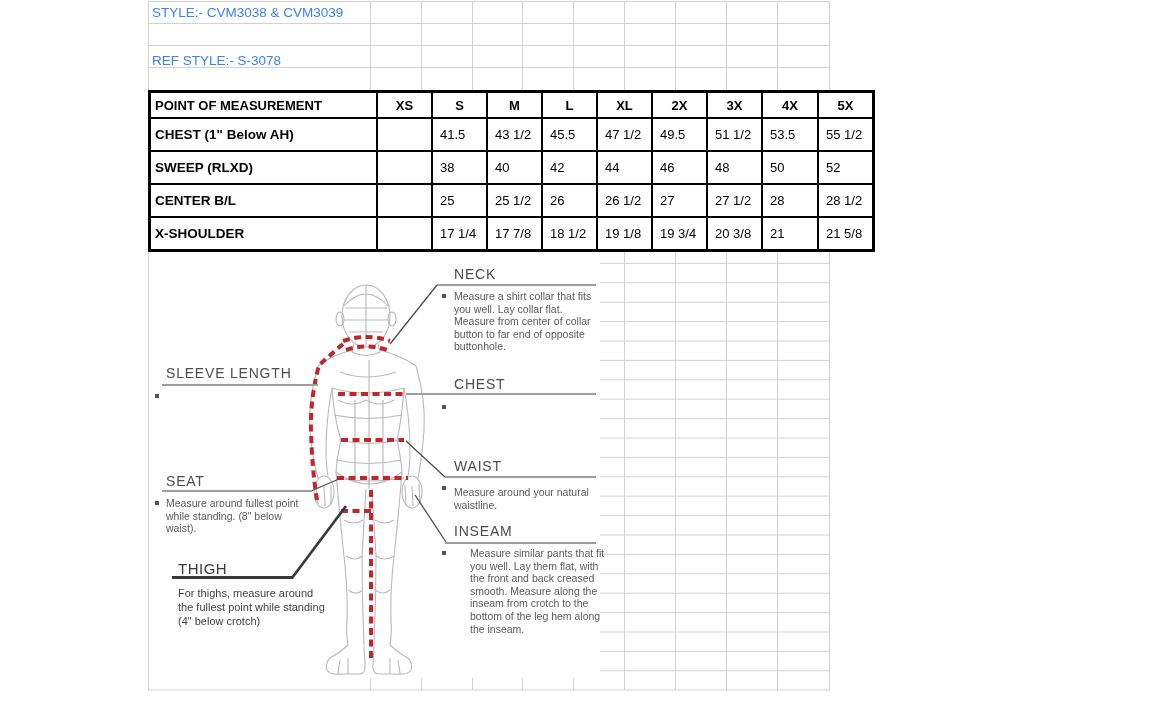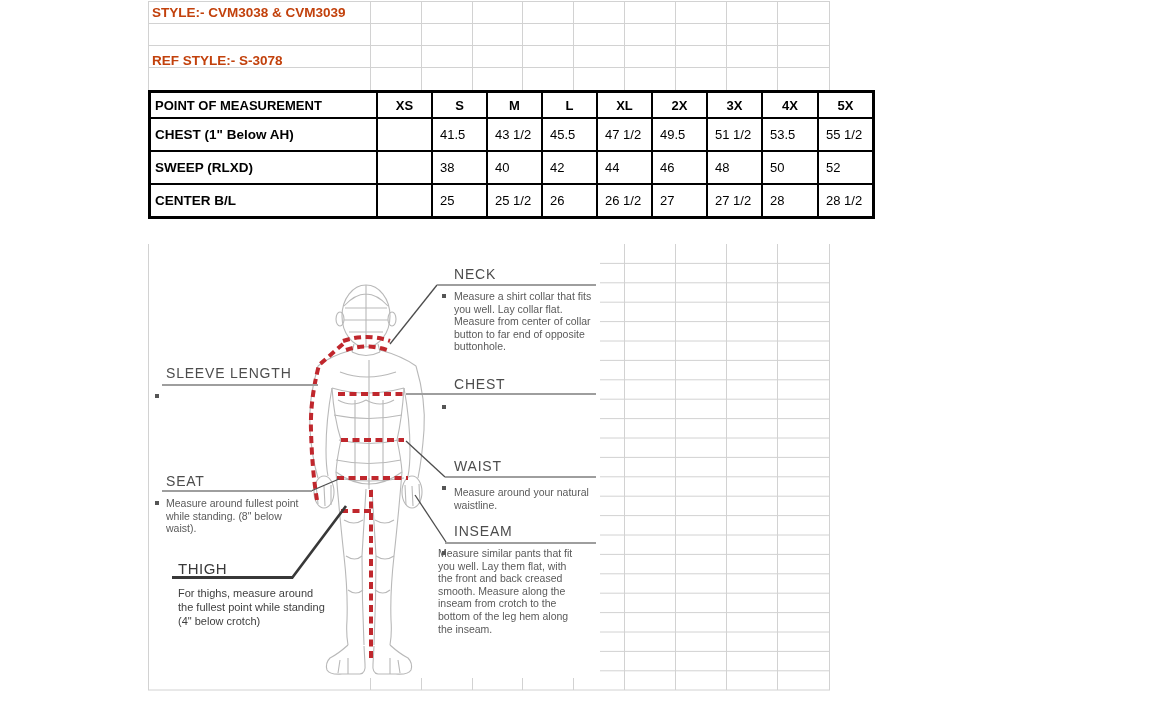--- a/index.html
+++ b/index.html
@@ -1,20 +1,20 @@
 <!DOCTYPE html>
 <html><head>
 <meta charset="utf-8">
 <style>
   html,body{margin:0;padding:0;background:#ffffff;}
   .page{position:relative;width:1152px;height:711px;background:#ffffff;overflow:hidden;
         font-family:"Liberation Sans",sans-serif;color:#000;}
   .abs{position:absolute;}
   
-  .sheet-label{font-size:13.5px;font-weight:bold;color:#c2410c;white-space:nowrap;}
+  .sheet-label{font-size:13.5px;font-weight:normal;color:#3b82f6;white-space:nowrap;}
   
   table.size-table{position:absolute;left:148px;top:90px;width:683px;border-collapse:collapse;
         table-layout:fixed;border:3px solid #000;}
   table.size-table th,table.size-table td{border:2px solid #000;font-size:13px;overflow:hidden;
         white-space:nowrap;background:#fff;}
   table.size-table th{font-weight:bold;text-align:center;height:22px;padding:1px 2px;}
   table.size-table th.pom{text-align:left;padding-left:4px;}
   table.size-table td{height:29px;padding:1px 2px 1px 7px;text-align:left;font-weight:normal;}
   table.size-table td.lbl{font-weight:bold;padding-left:4px;font-size:13.5px;}
   
@@ -139,41 +139,53 @@
       <td></td>
       <td>25</td>
       <td>25 1/2</td>
       <td>26</td>
       <td>26 1/2</td>
       <td>27</td>
       <td>27 1/2</td>
       <td>28</td>
       <td>28 1/2</td>
     </tr>
+    <tr>
+      <td class="lbl">X-SHOULDER</td>
+      <td></td>
+      <td>17 1/4</td>
+      <td>17 7/8</td>
+      <td>18 1/2</td>
+      <td>19 1/8</td>
+      <td>19 3/4</td>
+      <td>20 3/8</td>
+      <td>21</td>
+      <td>21 5/8</td>
+    </tr>
   </tbody>
     </table>
 
   <div class="abs guide-h" style="left:454px;top:266px;">NECK</div>
   <div class="rule" style="left:437px;top:284px;width:159px;"></div>
   <div class="bullet" style="left:442px;top:294px;"></div>
   <div class="abs guide-t" style="left:454px;top:290px;width:145px;">Measure a shirt collar that fits you well. Lay collar flat. Measure from center of collar button to far end of opposite buttonhole.</div>
 
   <div class="abs guide-h" style="left:454px;top:376px;">CHEST</div>
   <div class="rule" style="left:406px;top:393px;width:190px;"></div>
   <div class="bullet" style="left:442px;top:405px;"></div>
 
   <div class="abs guide-h" style="left:454px;top:458px;text-align:center;">WAIST</div>
   <div class="rule" style="left:445px;top:476px;width:151px;"></div>
   <div class="bullet" style="left:442px;top:486px;"></div>
   <div class="abs guide-t" style="left:454px;top:486px;width:145px;">Measure around your natural waistline.</div>
 
   <div class="abs guide-h" style="left:454px;top:523px;">INSEAM</div>
   <div class="rule" style="left:445px;top:542px;width:151px;"></div>
   <div class="bullet" style="left:442px;top:551px;"></div>
-  <div class="abs guide-t" style="left:438px;top:547px;width:145px;">Measure similar pants that fit you well. Lay them flat, with the front and back creased smooth. Measure along the inseam from crotch to the bottom of the leg hem along the inseam.</div>
+  <div class="abs guide-t" style="left:470px;top:547px;width:145px;">Measure similar pants that fit you well. Lay them flat, with the front and back creased smooth. Measure along the inseam from crotch to the bottom of the leg hem along the inseam.</div>
 
   <div class="abs guide-h" style="left:166px;top:365px;">SLEEVE LENGTH</div>
   <div class="rule" style="left:162px;top:384px;width:156px;"></div>
   <div class="bullet" style="left:155px;top:394px;"></div>
 
   <div class="abs guide-h" style="left:166px;top:473px;">SEAT</div>
   <div class="rule" style="left:162px;top:490px;width:150px;"></div>
   <div class="bullet" style="left:155px;top:501px;"></div>
   <div class="abs guide-t" style="left:166px;top:497px;width:140px;">Measure around fullest point while standing. (8" below waist).</div>
 

